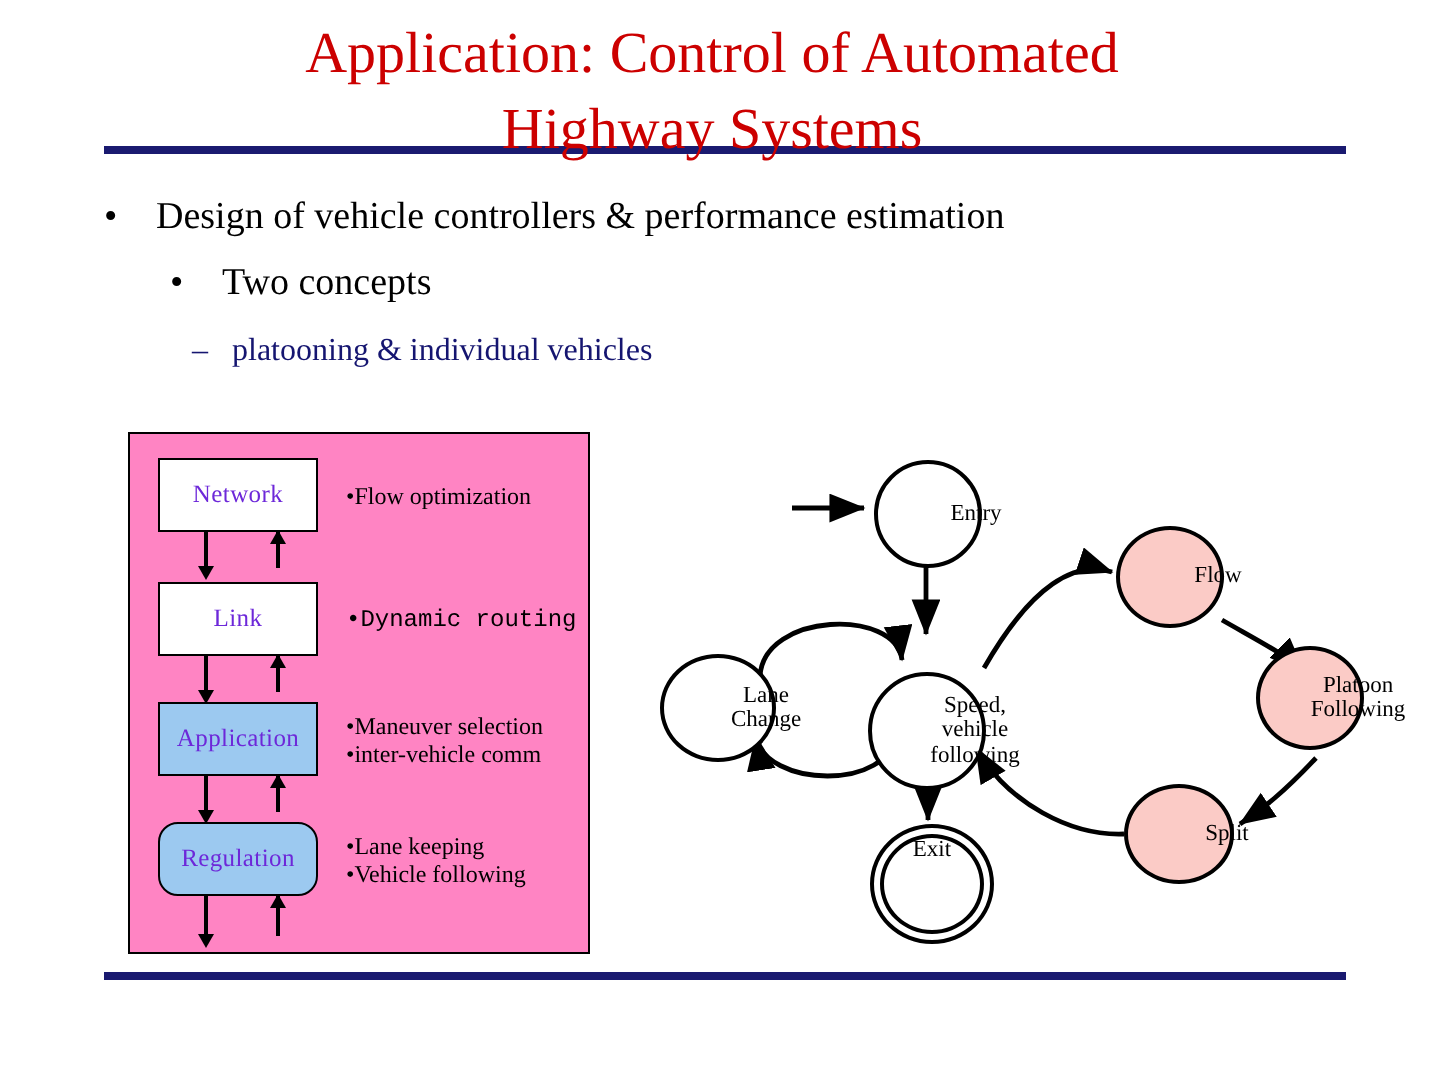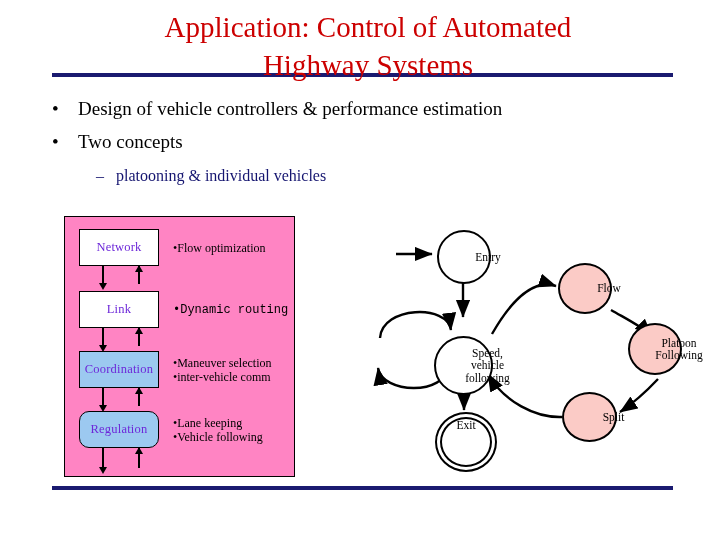--- a/index.html
+++ b/index.html
@@ -12,21 +12,21 @@
     width: 720px;
     height: 540px;
     background: #ffffff;
     overflow: hidden;
     font-family: "Liberation Serif", "DejaVu Serif", serif;
   }
 
   
   #title {
     position: absolute;
-    left: 48px;
+    left: 36px;
     top: 8px;
     width: 640px;
     text-align: center;
     color: #CC0000;
     font-size: 29px;
     line-height: 38px;
     font-family: "Liberation Serif", "DejaVu Serif", serif;
     z-index: 3;
     white-space: pre-line;
   }
@@ -170,21 +170,21 @@
 
 <div id="slide">
 
   <div id="title-rule"></div>
   <div id="title">Application: Control of Automated
 Highway Systems</div>
 
   <div class="bullet-l1" style="top:98px;">
     <span class="dot">•</span><span>Design of vehicle controllers &amp; performance estimation</span>
   </div>
-  <div class="bullet-l1" style="top:131px;">
+  <div class="bullet-l1" style="top:131px;margin-left:33px;">
     <span class="dot">•</span><span>Two concepts</span>
   </div>
   <div class="bullet-l2" style="top:166px;">
     <span class="dash">–</span><span>platooning &amp; individual vehicles</span>
   </div>
 
   <div id="layer-panel">
 
     <div class="v-line" style="left:37px; top:49px; height:18px;"></div>
     <div class="arrow-down" style="left:34px; top:66px;"></div>
@@ -206,21 +206,21 @@
     <div class="v-line" style="left:73px; top:231px; height:20px;"></div>
     <div class="arrow-up" style="left:70px; top:230px;"></div>
 
     <div class="layer-box white" style="top:12px;">
       <span>Network</span>
     </div>
     <div class="layer-box white" style="top:74px;">
       <span>Link</span>
     </div>
     <div class="layer-box blue" style="top:134px;">
-      <span>Coordination</span>
+      <span>Application</span>
     </div>
     <div class="layer-box blue" style="top:194px;border-radius:10px;">
       <span>Regulation</span>
     </div>
 
     <div class="layer-note" style="top:24px;">
       <div>•Flow optimization</div>
     </div>
     <div class="layer-note" style="top:86px;font-family:Liberation Mono, monospace;">
       <div>•Dynamic routing</div>
@@ -268,20 +268,24 @@
     <div class="state" id="state-entry" style="left:117px; top:12px; width:54px; height:54px;">
       <span class="lbl" style="width:52px;">Entry</span>
     </div>
 
     <div class="state" id="state-speed" style="left:114px; top:118px; width:59px; height:59px; white-space:pre-line;">
       <span class="lbl" style="width:72px;">Speed,
 vehicle
 following</span>
     </div>
 
+    <div class="state" id="state-lane" style="left:10px; top:109px; width:58px; height:54px; white-space:pre-line;">
+      <span class="lbl" style="width:56px;">Lane
+Change</span>
+    </div>
 
     <div class="state" id="state-exit" style="left:115px; top:194px; width:62px; height:60px;">
     </div>
     <div id="state-exit-inner" style="left:120px; top:199px; width:52px; height:50px;">
       <span>Exit</span>
     </div>
 
     <div class="state pink" id="state-join" style="left:238px; top:45px; width:54px; height:51px;">
       <span class="lbl" style="width:52px;">Flow</span>
     </div>

